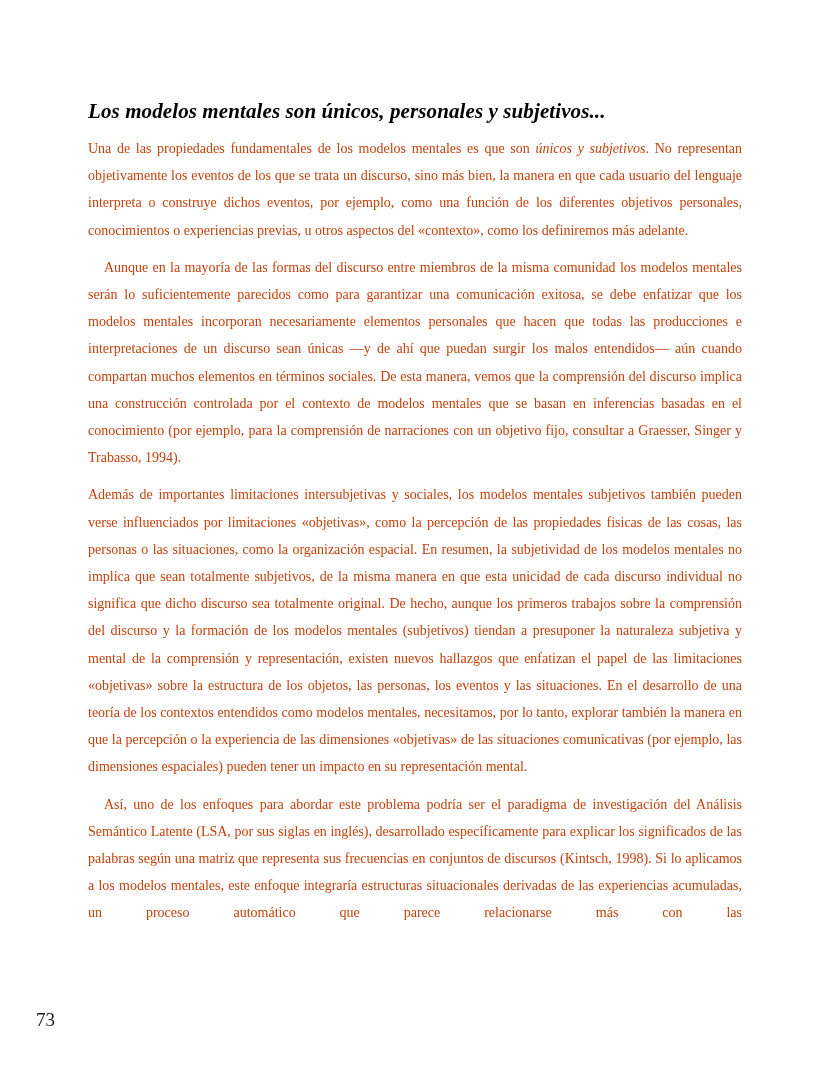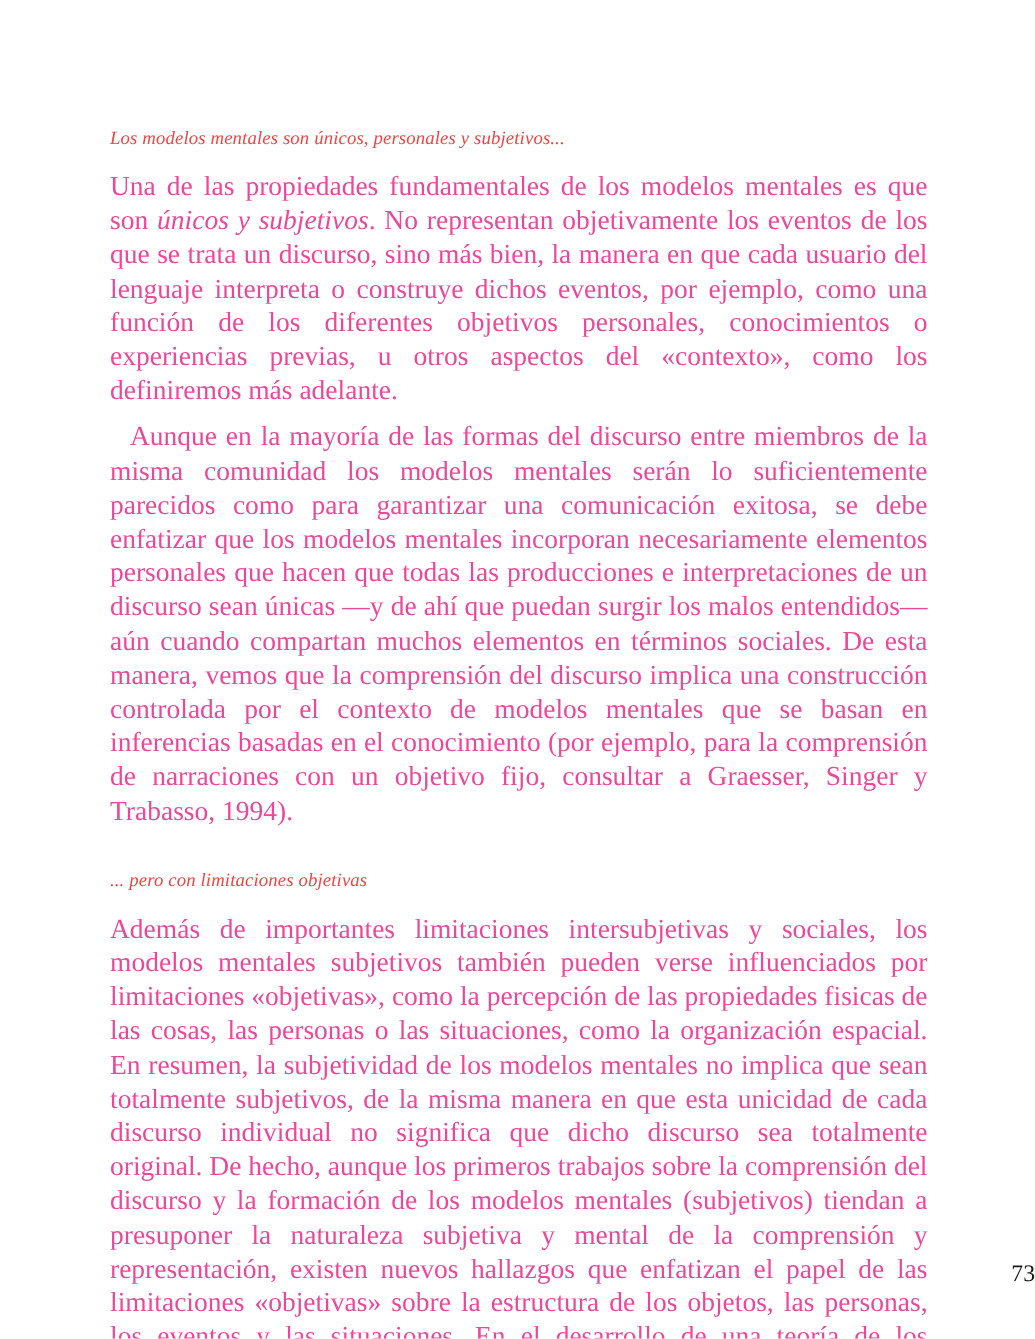--- a/index.html
+++ b/index.html
@@ -22,42 +22,42 @@
   }
 
   .text-block {
     position: absolute;
     left: 88px;
     top: 98px;
     width: 654px;
   }
 
   h2.section-heading {
-    font-size: 15px;
+    font-size: 21px;
     font-style: italic;
-    font-weight: normal;
+    font-weight: bold;
     line-height: 27px;
     margin: 0;
     padding: 0;
     letter-spacing: 0.1px;
-    color: #ef4444;
+    color: #000000;
   }
 
   h2.section-heading.second {
     margin-top: 30px;
   }
 
   p.body-para {
-    font-size: 22px;
+    font-size: 14px;
     line-height: 27.2px;
     margin: 0;
     padding: 0;
     text-align: justify;
     text-justify: inter-word;
-    color: #ec4899;
+    color: #c2410c;
     hyphens: none;
   }
 
   p.body-para.after-heading {
     margin-top: 10px;
   }
 
   p.body-para.indented {
     text-indent: 16px;
     margin-top: 10px;
@@ -69,21 +69,21 @@
 
   .em {
     font-style: italic;
   }
 
   .page-number {
     position: absolute;
     left: 0;
     right: 0;
     top: 1008px;
-    text-align: right;
+    text-align: left;
     font-size: 19px;
     line-height: 24px;
     color: #1a1a1a;
     font-family: "Liberation Serif", "DejaVu Serif", serif;
     margin-left: 36px;
   }
 </style>
 </head>
 <body>
 
@@ -94,21 +94,20 @@
     <h2 class="section-heading">Los modelos mentales son únicos, personales y subjetivos...</h2>
 
     <p class="body-para after-heading">
       <span>Una de las propiedades fundamentales de los modelos mentales es que son </span><span class="em">únicos y subjetivos</span><span>. No representan objetivamente los eventos de los que se trata un discurso, sino más bien, la manera en que cada usuario del lenguaje interpreta o construye dichos eventos, por ejemplo, como una función de los diferentes objetivos personales, conocimientos o experiencias previas, u otros aspectos del «contexto», como los definiremos más adelante.</span>
     </p>
 
     <p class="body-para indented">
       <span>Aunque en la mayoría de las formas del discurso entre miembros de la misma comunidad los modelos mentales serán lo suficientemente parecidos como para garantizar una comunicación exitosa, se debe enfatizar que los modelos mentales incorporan necesariamente elementos personales que hacen que todas las producciones e interpretaciones de un discurso sean únicas —y de ahí que puedan surgir los malos entendidos— aún cuando compartan muchos elementos en términos sociales. De esta manera, vemos que la comprensión del discurso implica una construcción controlada por el contexto de modelos mentales que se basan en inferencias basadas en el conocimiento (por ejemplo, para la comprensión de narraciones con un objetivo fijo, consultar a Graesser, Singer y Trabasso, 1994).</span>
     </p>
 
-    <h2 class="section-heading second">... pero con limitaciones objetivas</h2>
 
     <p class="body-para after-heading">
       <span>Además de importantes limitaciones intersubjetivas y sociales, los modelos mentales subjetivos también pueden verse influenciados por limitaciones «objetivas», como la percepción de las propiedades fisicas de las cosas, las personas o las situaciones, como la organización espacial. En resumen, la subjetividad de los modelos mentales no implica que sean totalmente subjetivos, de la misma manera en que esta unicidad de cada discurso individual no significa que dicho discurso sea totalmente original. De hecho, aunque los primeros trabajos sobre la comprensión del discurso y la formación de los modelos mentales (subjetivos) tiendan a presuponer la naturaleza subjetiva y mental de la comprensión y representación, existen nuevos hallazgos que enfatizan el papel de las limitaciones «objetivas» sobre la estructura de los objetos, las personas, los eventos y las situaciones. En el desarrollo de una teoría de los contextos entendidos como modelos mentales, necesitamos, por lo tanto, explorar también la manera en que la percepción o la experiencia de las dimensiones «objetivas» de las situaciones comunicativas (por ejemplo, las dimensiones espaciales) pueden tener un impacto en su representación mental.</span>
     </p>
 
     <p class="body-para indented">
       <span>Así, uno de los enfoques para abordar este problema podría ser el paradigma de investigación del Análisis Semántico Latente (LSA, por sus siglas en inglés), desarrollado específicamente para explicar los significados de las palabras según una matriz que representa sus frecuencias en conjuntos de discursos (Kintsch, 1998). Si lo aplicamos a los modelos mentales, este enfoque integraría estructuras situacionales derivadas de las experiencias acumuladas, un proceso automático que parece relacionarse más con las</span>
     </p>
 
   </div>

